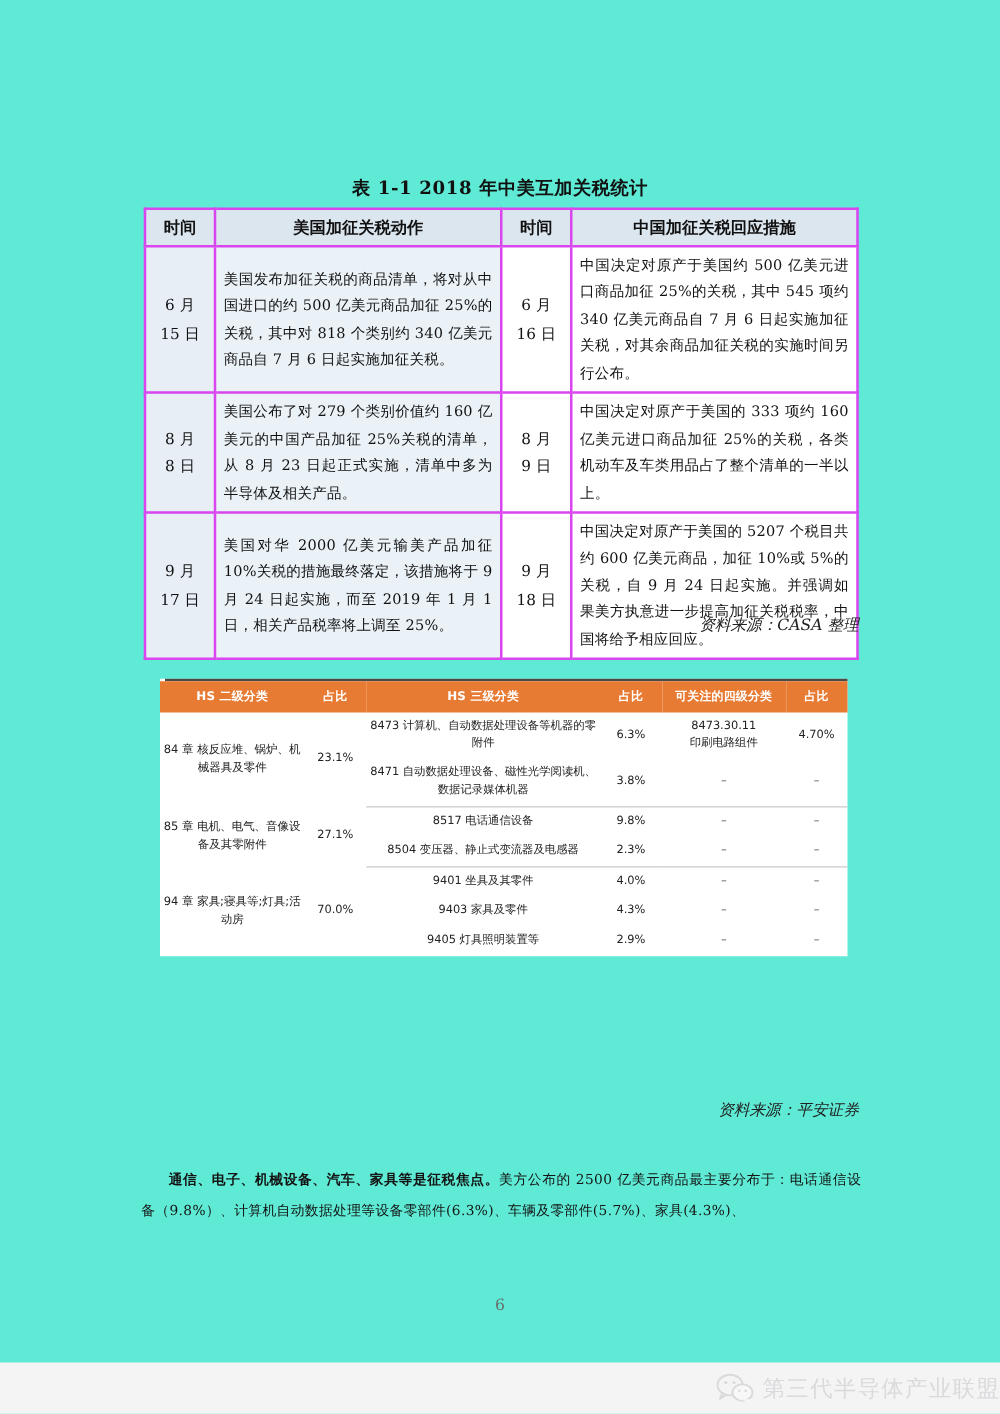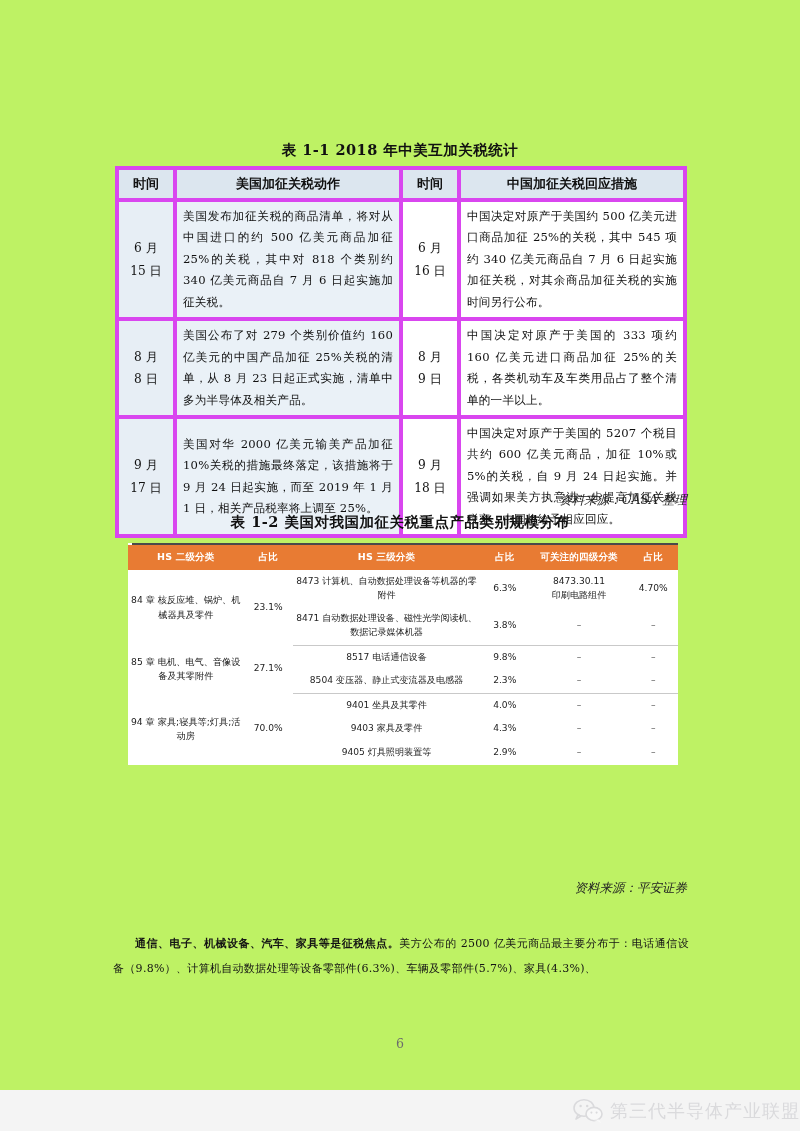--- a/index.html
+++ b/index.html
@@ -11,21 +11,21 @@
     width: 800px;
     height: 1131px;
     position: relative;
     font-family: "DejaVu Sans", "Liberation Sans", sans-serif;
     color: #1a1a1a;
     overflow: hidden;
   }
   .page {
     position: absolute;
     inset: 0;
-    background: #bef264;
+    background: #5eead4;
   }
 
   
   .t1-title {
     position: absolute;
     left: 0; right: 0;
     top: 141px;
     text-align: center;
     font-family: "DejaVu Serif", "Liberation Serif", serif;
     font-weight: bold;
@@ -41,21 +41,21 @@
   }
   table.t1 {
     border-collapse: collapse;
     width: 100%;
     table-layout: fixed;
     font-family: "DejaVu Serif", "Liberation Serif", serif;
     font-size: 11.6px;
     color: #111;
   }
   table.t1 th, table.t1 td {
-    border: 4px solid #d946ef;
+    border: 2px solid #d946ef;
     padding: 4px 6px;
     vertical-align: middle;
   }
   table.t1 th {
     background: #dce6ef;
     text-align: center;
     font-weight: bold;
     font-size: 13px;
     padding: 5px 4px;
   }
@@ -300,21 +300,20 @@
           <td class="c-time-plain">9 月
 18 日</td>
           <td class="c-cn">中国决定对原产于美国的 5207 个税目共约 600 亿美元商品，加征 10%或 5%的关税，自 9 月 24 日起实施。并强调如果美方执意进一步提高加征关税税率，中国将给予相应回应。</td>
         </tr>
       </tbody>
     </table>
   </div>
 
   <div class="t1-source">资料来源：CASA 整理</div>
 
-  <div class="t2-title">表 1-2    美国对我国加征关税重点产品类别规模分布</div>
 
   <div class="hs-card">
     <div class="hs-toprule"></div>
 
     <table class="hs">
       <colgroup>
         <col class="col-l2">
           <col class="col-p1">
           <col class="col-l3">
         <col class="col-p2">

